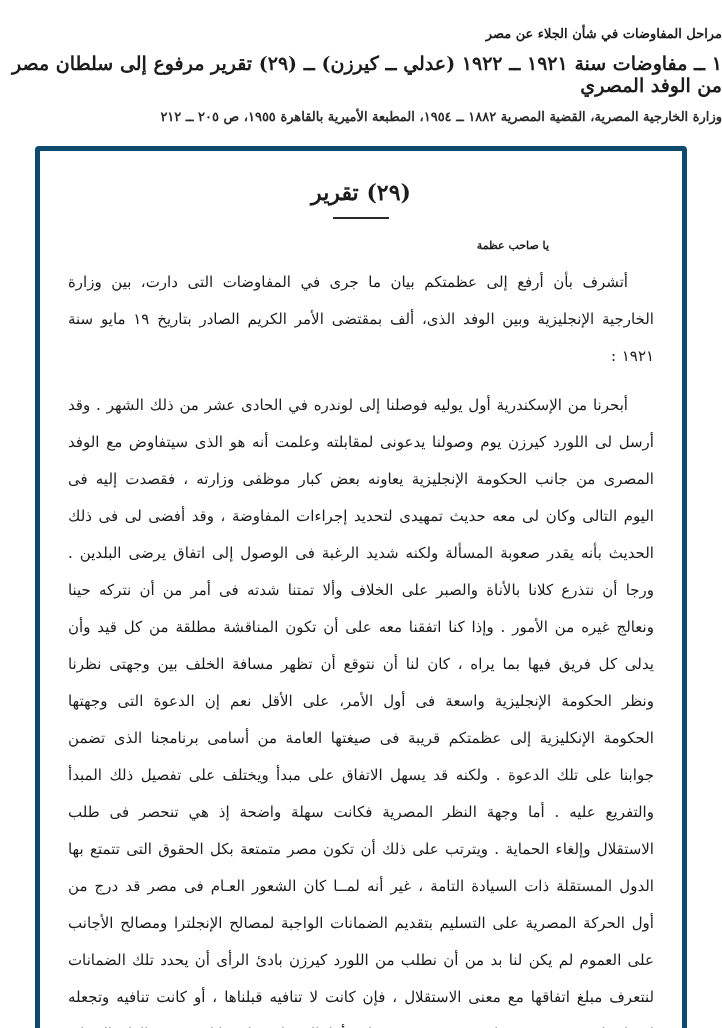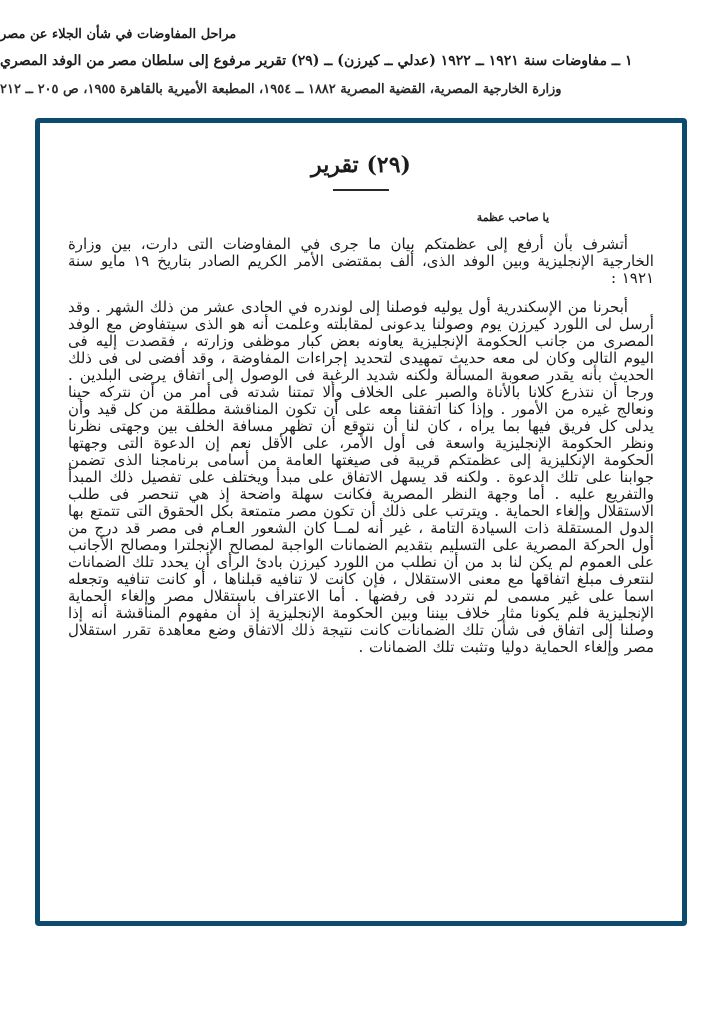--- a/index.html
+++ b/index.html
@@ -10,30 +10,30 @@
   body {
     width: 722px;
     height: 1028px;
     position: relative;
     overflow: hidden;
     font-family: "DejaVu Serif", "Liberation Serif", serif;
     color: #1c1c1c;
   }
   .page-header {
     direction: rtl;
-    text-align: left;
+    text-align: right;
     padding-top: 26px;
   }
   .header-line-1 {
     font-size: 13px;
     font-weight: bold;
     margin: 0 0 11px 0;
   }
   .header-line-2 {
-    font-size: 14px;
+    font-size: 19px;
     font-weight: bold;
     margin: 0 0 13px 0;
   }
   .header-line-3 {
     font-size: 13px;
     font-weight: bold;
     margin: 0;
     color: #2a2a2a;
   }
   .doc-box {
@@ -67,21 +67,21 @@
   }
   .salutation {
     text-align: right;
     padding-right: 105px;
     font-size: 11px;
     font-weight: bold;
     margin: 0 0 6px 0;
   }
   .report-paragraph {
     font-size: 15px;
-    line-height: 17px;
+    line-height: 37px;
     text-align: justify;
     text-indent: 26px;
     margin: 12px 0 0 0;
     word-spacing: 1px;
   }
 </style>
 </head>
 <body>
 
 <header class="page-header">

